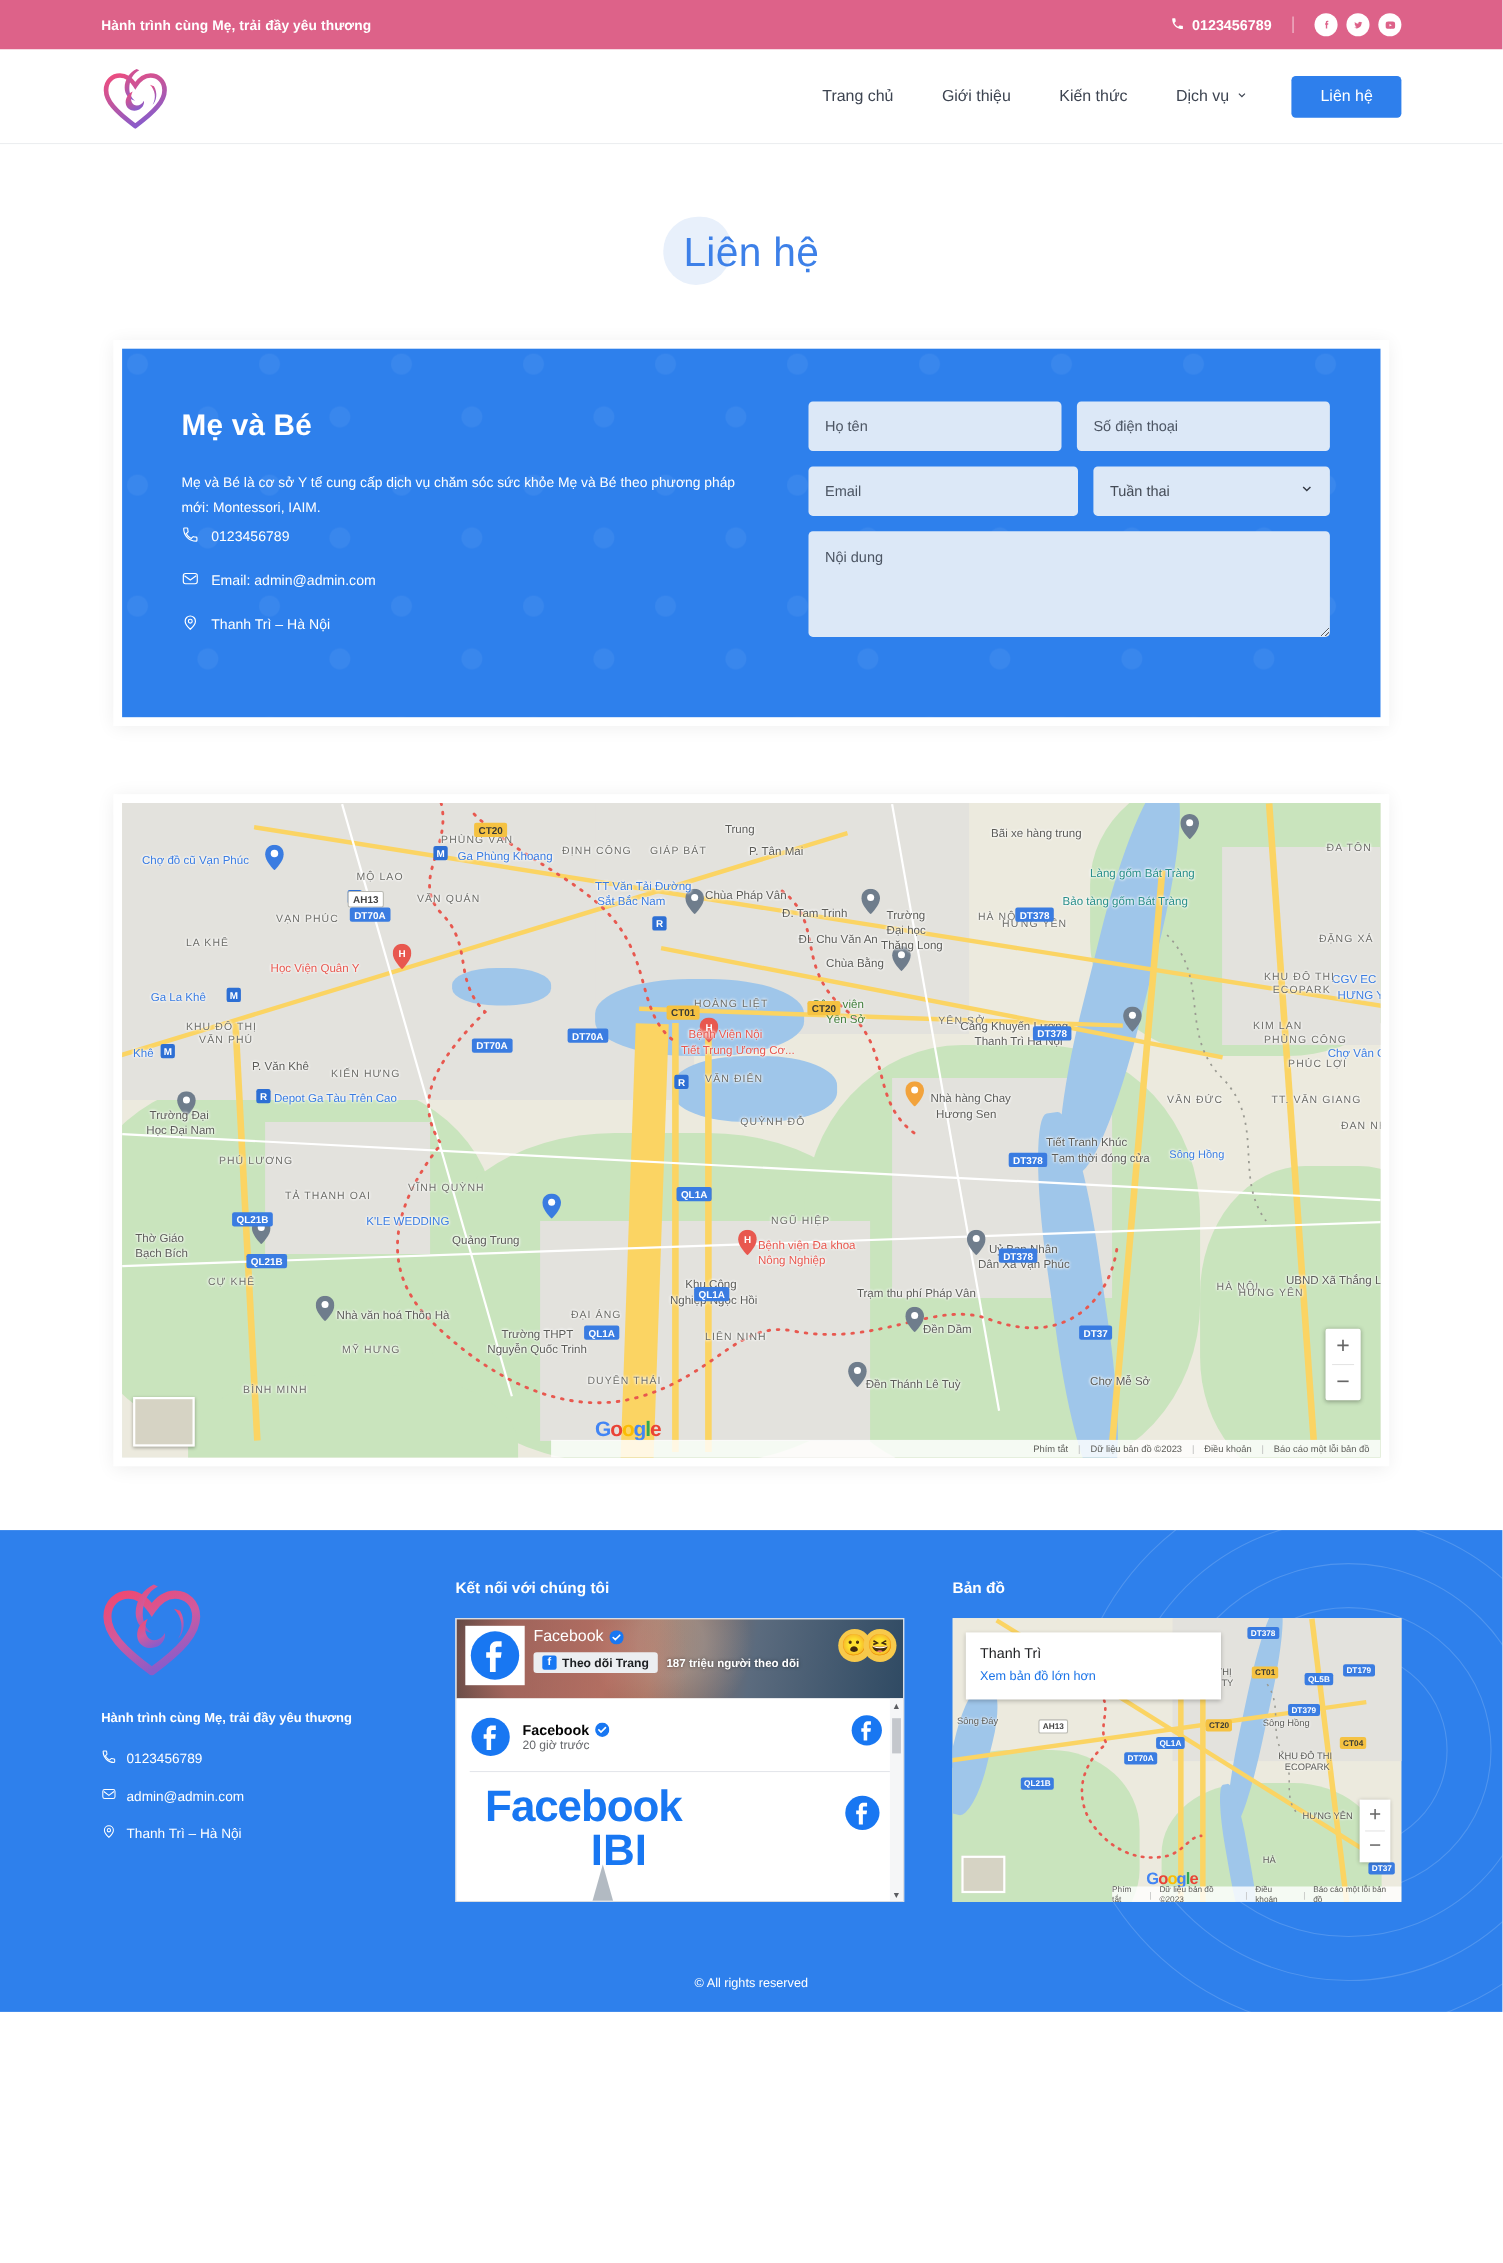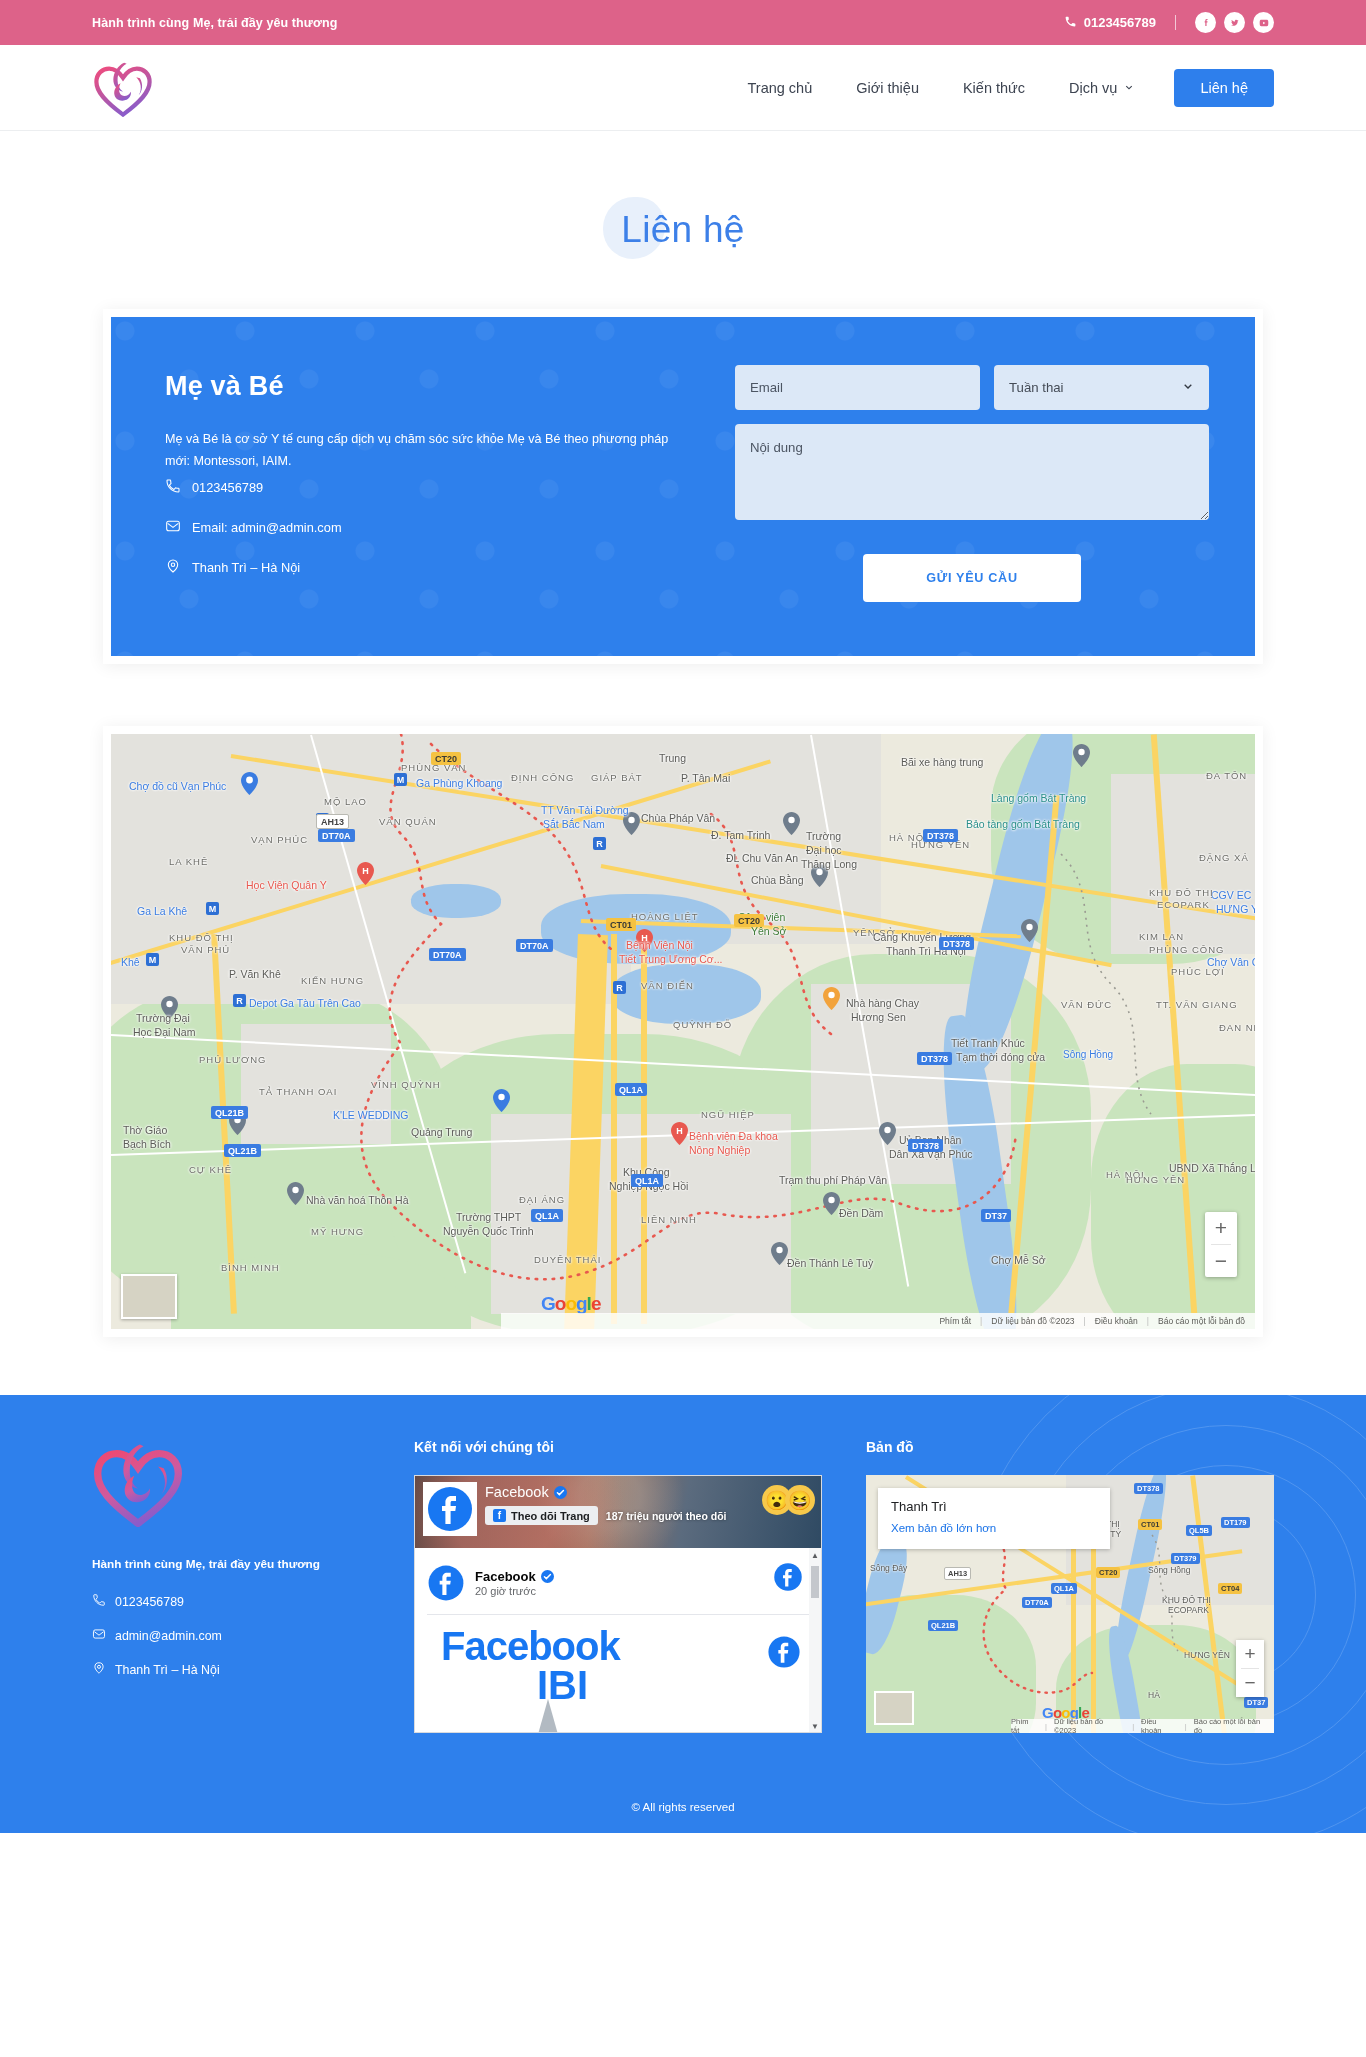--- a/index.html
+++ b/index.html
@@ -416,37 +416,38 @@
               <path d="M12 21s7-6.2 7-11a7 7 0 10-14 0c0 4.8 7 11 7 11z"></path>
               <circle cx="12" cy="10" r="2.6"></circle>
             </svg>
         </span>
         <span>Thanh Trì – Hà Nội</span>
       </div>
     </div>
 
     <div class="cc-right">
       <div class="field-row">
+        <input class="fld fld-half" type="text" placeholder="Họ tên" style="">
+        <input class="fld fld-half" type="text" placeholder="Số điện thoại" style="">
+      </div>
+      <div class="field-row">
         <input class="fld fld-half" type="text" placeholder="Email" style="">
         <div class="sel-wrap">
           <select class="fld">
             <option>Tuần thai</option>
           </select>
           <span class="caret-dn">
             <svg viewBox="0 0 16 16">
                 <path d="M3 5.5l5 5 5-5-1.2-1.2L8 8.1 4.2 4.3z"></path>
               </svg>
           </span>
         </div>
       </div>
       <div class="field-row">
         <textarea class="fld" placeholder="Nội dung" style=""></textarea>
-      </div>
-      <div class="submit-row">
-        <button class="submit-btn">GỬI YÊU CẦU</button>
       </div>
     </div>
 
   </div>
 </div>
 
 <div class="map-shell">
   <div class="map-canvas" id="bigmap">
     <div class="map-land"></div>
 

